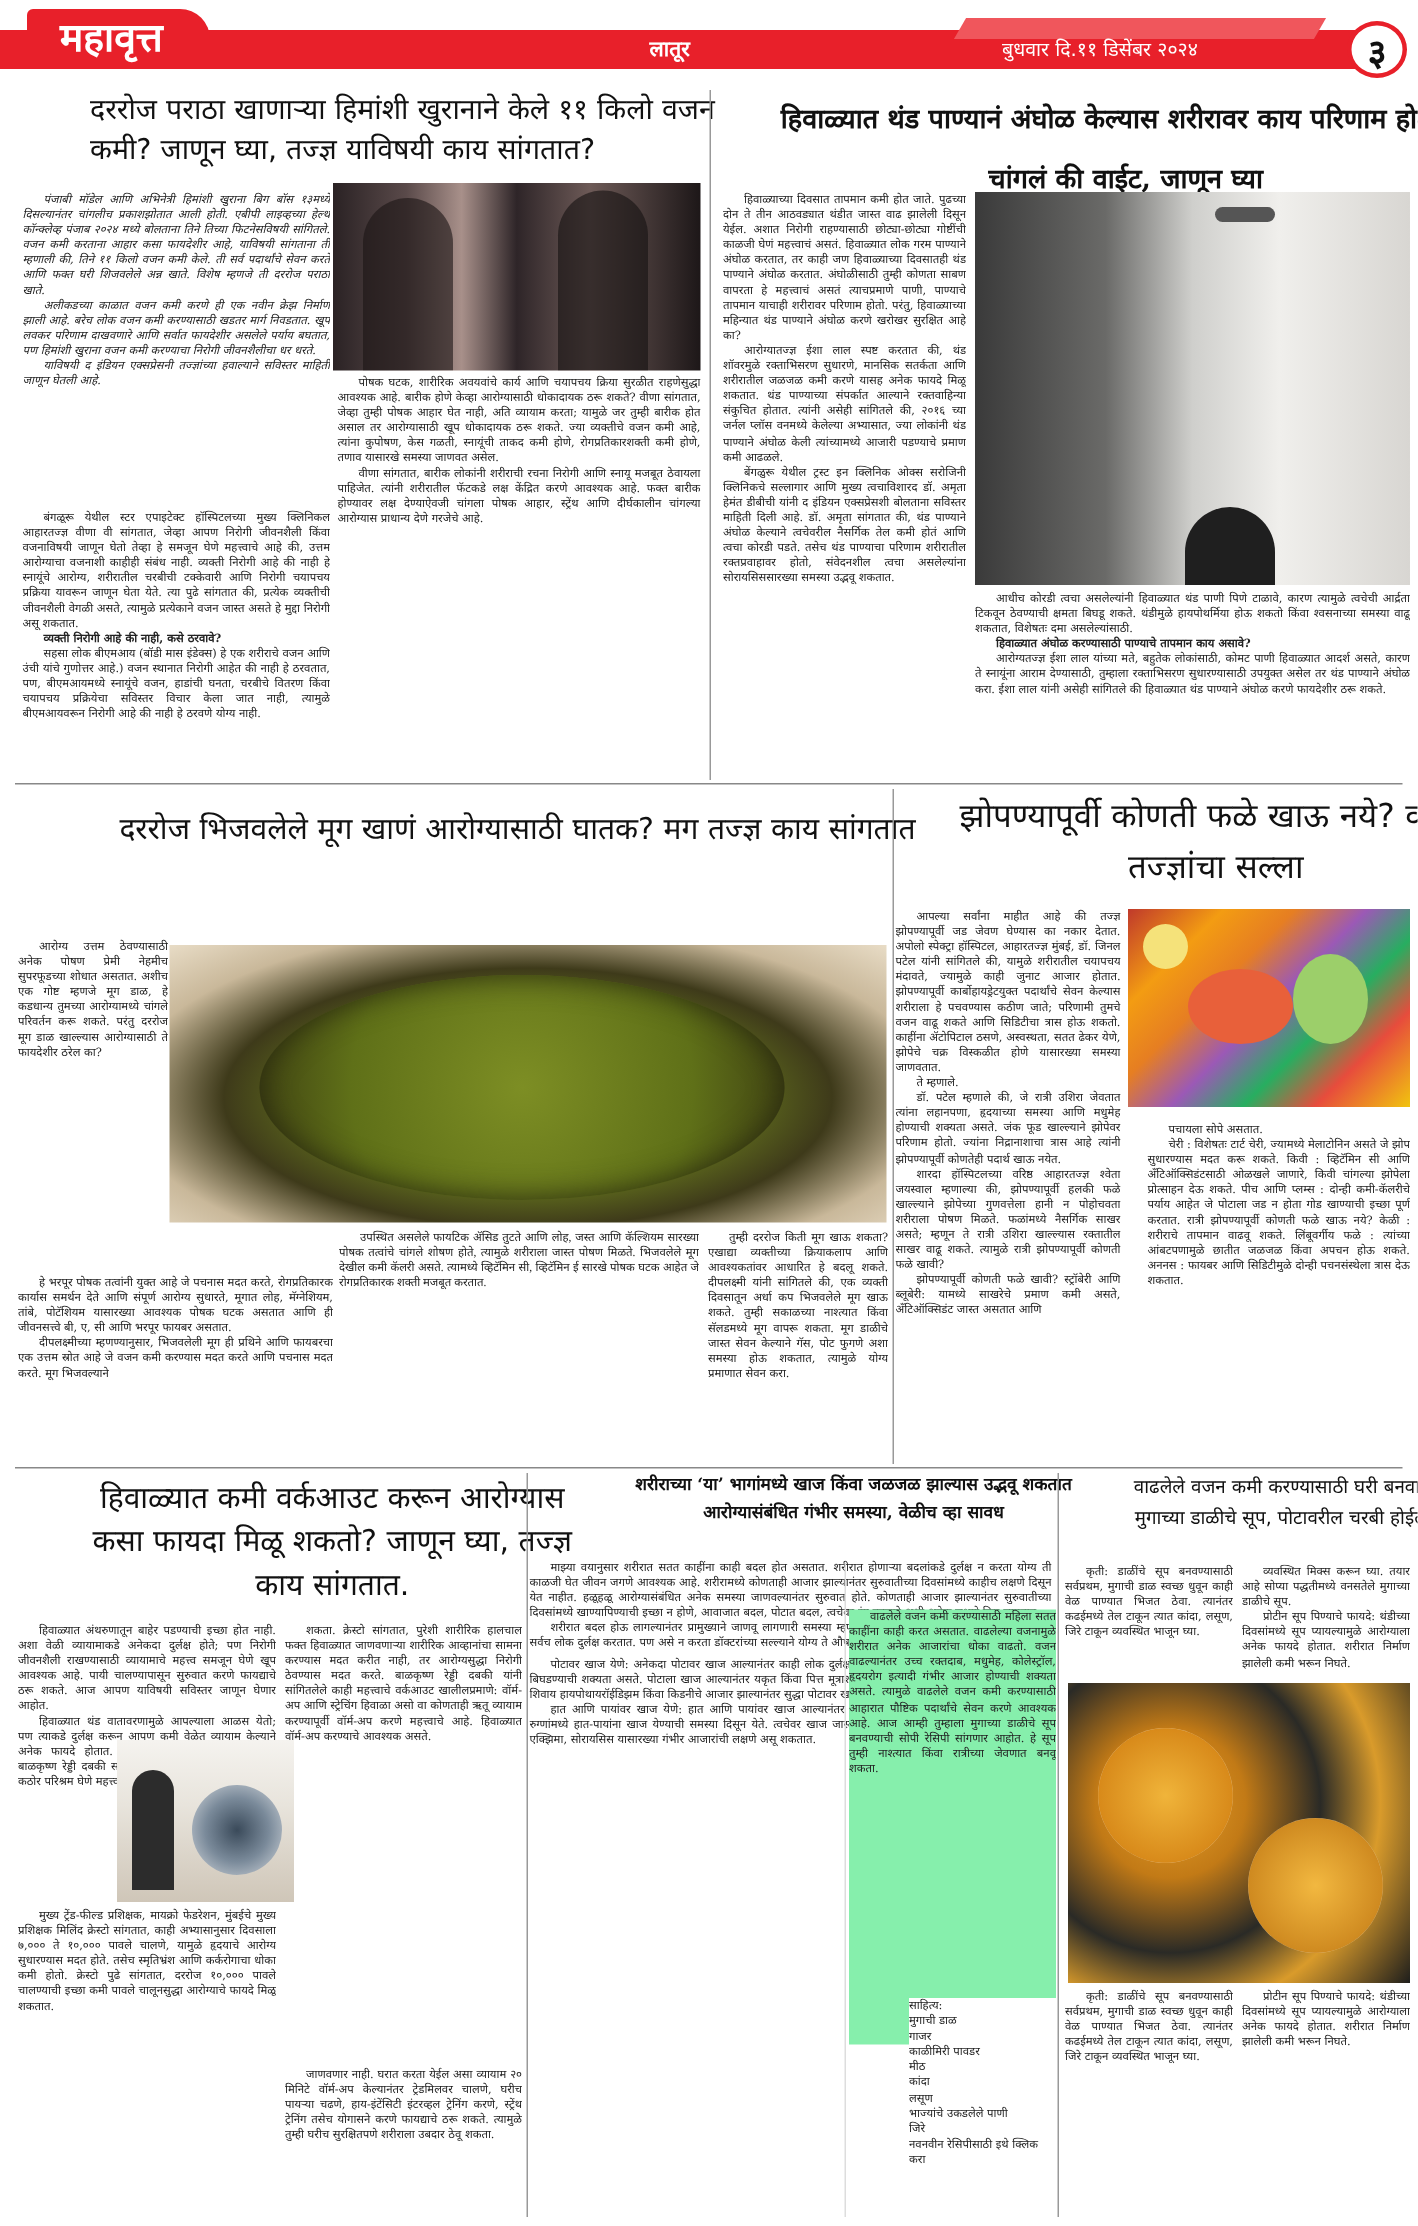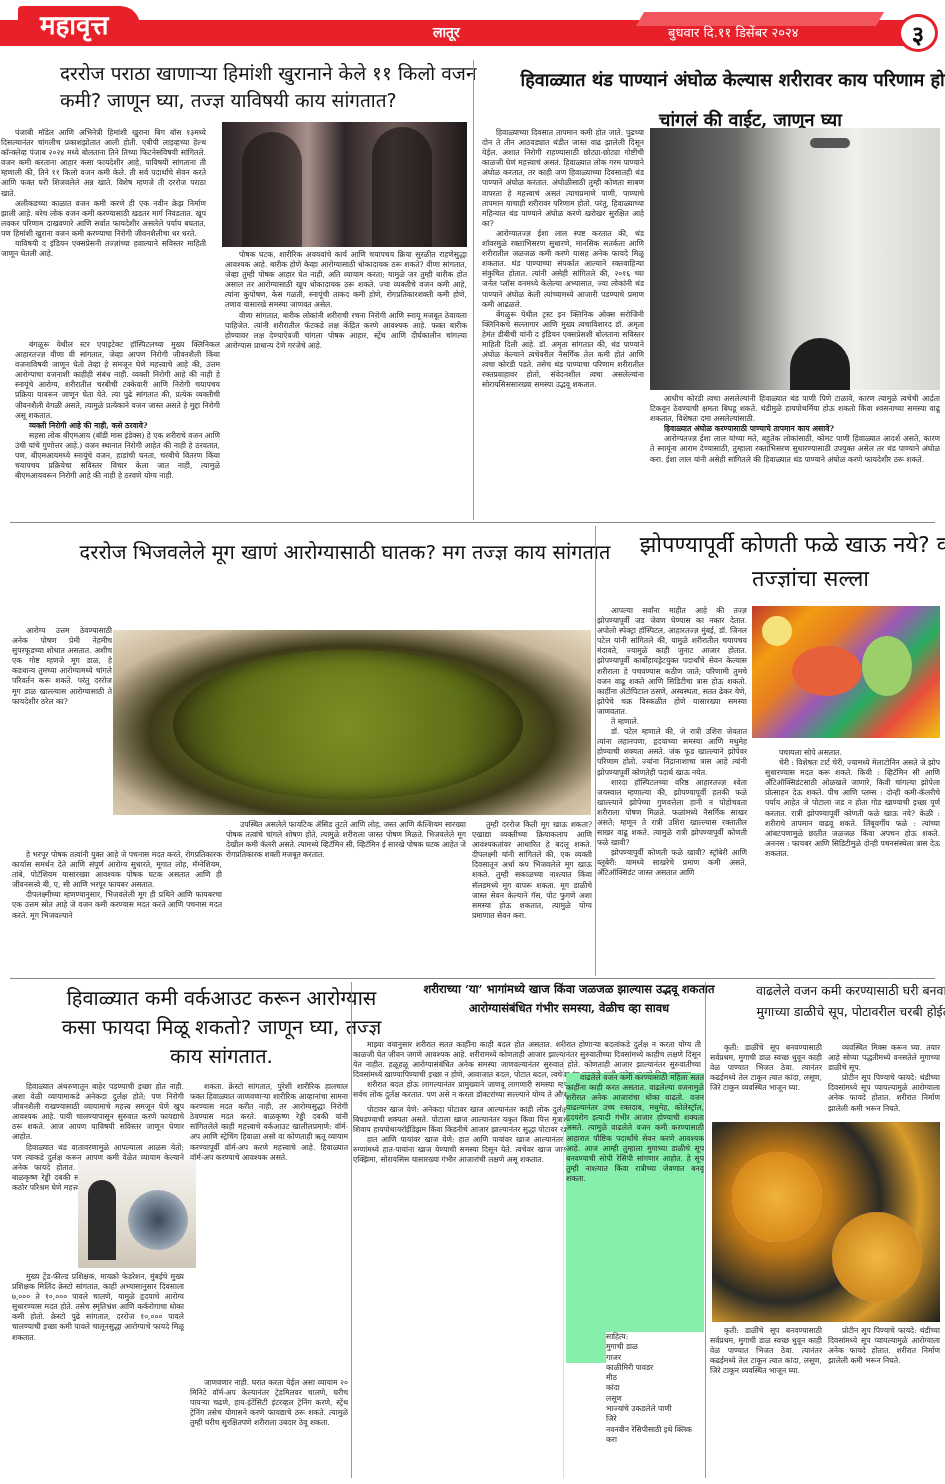--- a/index.html
+++ b/index.html
@@ -41,21 +41,21 @@
   <div class="band-light2"></div>
   <div class="logo-box"></div>
   <div class="logo">महावृत्त</div>
   <div class="city">लातूर</div>
   <div class="date">बुधवार दि.११ डिसेंबर २०२४</div>
   <div class="page-no">३</div>
 </div>
 
 <div class="headline" style="left:20px; top:60px; width:450px; font-size:19px; text-align:left; line-height:27px;">दररोज पराठा खाणाऱ्या हिमांशी  खुरानाने केले ११ किलो वजन कमी? जाणून घ्या, तज्ज्ञ याविषयी काय सांगतात?</div>
 
-<div class="body-text" style="left:1px; top:128px; width:205px; height:290px;">
+<div class="body-text" style="left:15px; top:128px; width:205px; height:290px;font-style:italic;">
   <p>पंजाबी मॉडेल आणि अभिनेत्री हिमांशी खुराना बिग बॉस १३मध्ये दिसल्यानंतर चांगलीच प्रकाशझोतात आली होती. एबीपी लाइव्हच्या हेल्थ कॉन्क्लेव्ह पंजाब २०२४ मध्ये बोलताना तिने तिच्या फिटनेसविषयी सांगितले. वजन कमी करताना आहार कसा फायदेशीर आहे, याविषयी सांगताना ती म्हणाली की, तिने ११ किलो वजन कमी केले. ती सर्व पदार्थांचे सेवन करते आणि फक्त घरी शिजवलेले अन्न खाते. विशेष म्हणजे ती दररोज पराठा खाते.</p>
   <p>अलीकडच्या काळात वजन कमी करणे ही एक नवीन क्रेझ निर्माण झाली आहे. बरेच लोक वजन कमी करण्यासाठी खडतर मार्ग निवडतात. खूप लवकर परिणाम दाखवणारे आणि सर्वात फायदेशीर असलेले पर्याय बघतात, पण हिमांशी खुराना वजन कमी करण्याचा निरोगी जीवनशैलीचा धर धरते.</p>
   <p>याविषयी द इंडियन एक्सप्रेसनी तज्ज्ञांच्या हवाल्याने सविस्तर माहिती जाणून घेतली आहे.</p>
 </div>
 
 <div class="img ph-women" style="left:222px; top:122px; width:245px; height:125px;">
   <div style="position:absolute;left:20px;top:10px;width:60px;height:115px;border-radius:30px 30px 0 0;background:#1a1414;opacity:.6"></div>
   <div style="position:absolute;left:150px;top:5px;width:60px;height:120px;border-radius:30px 30px 0 0;background:#141010;opacity:.6"></div>
 </div>
 

